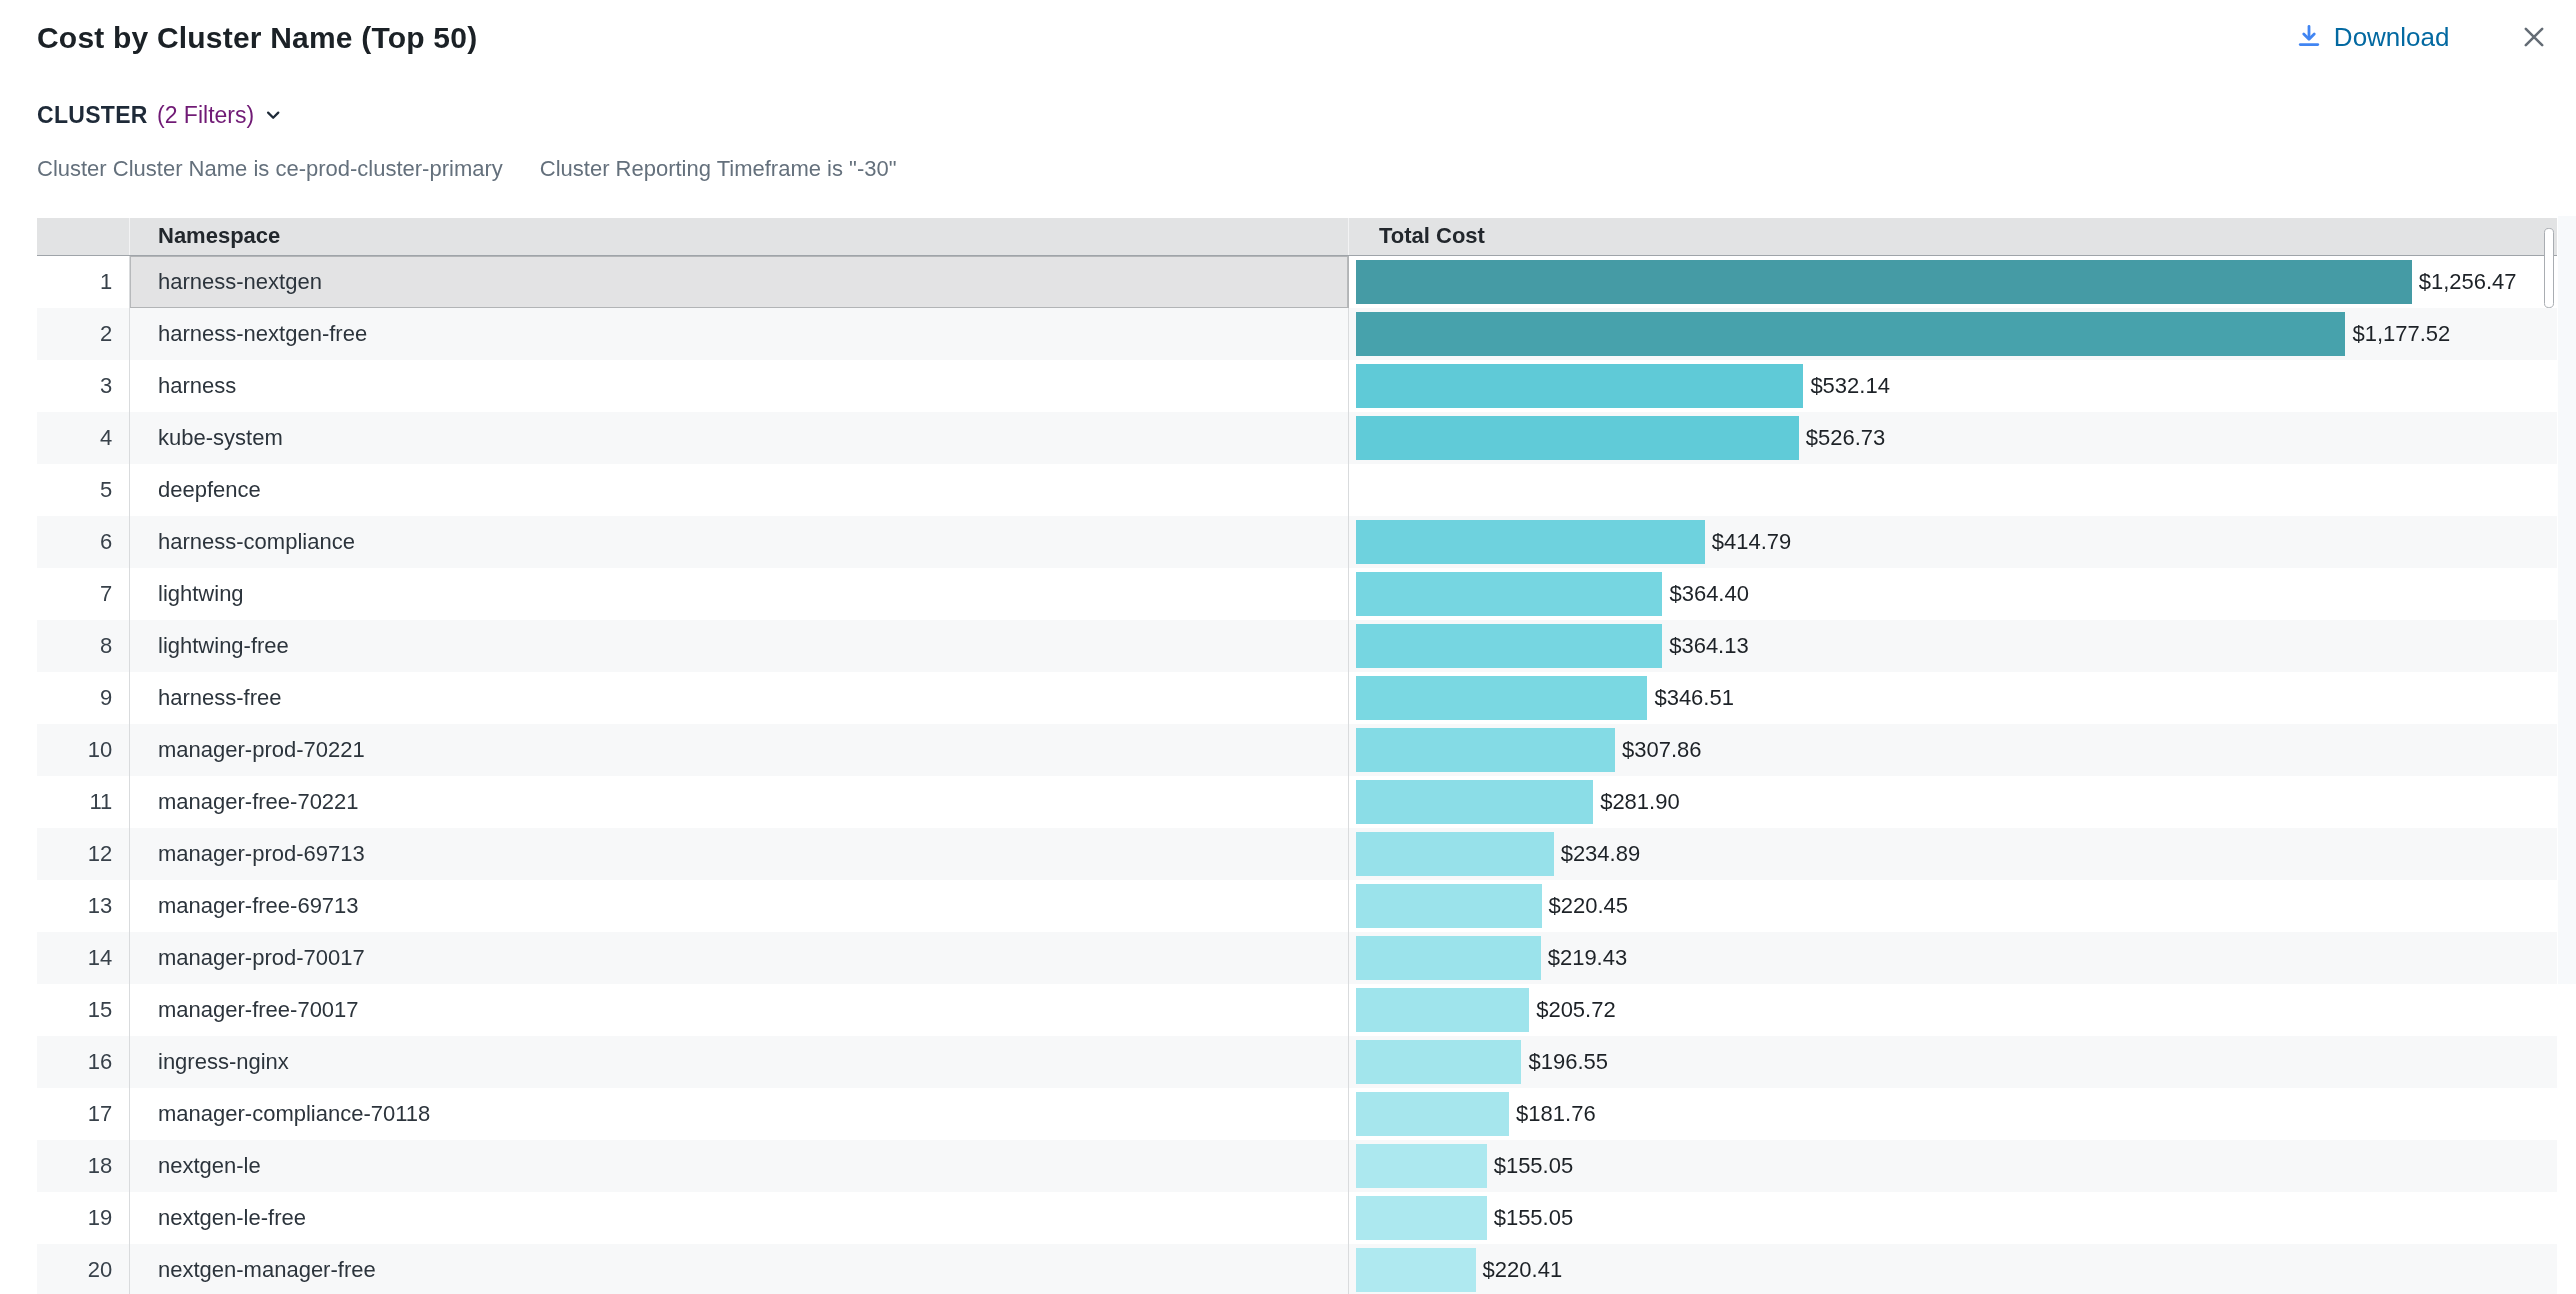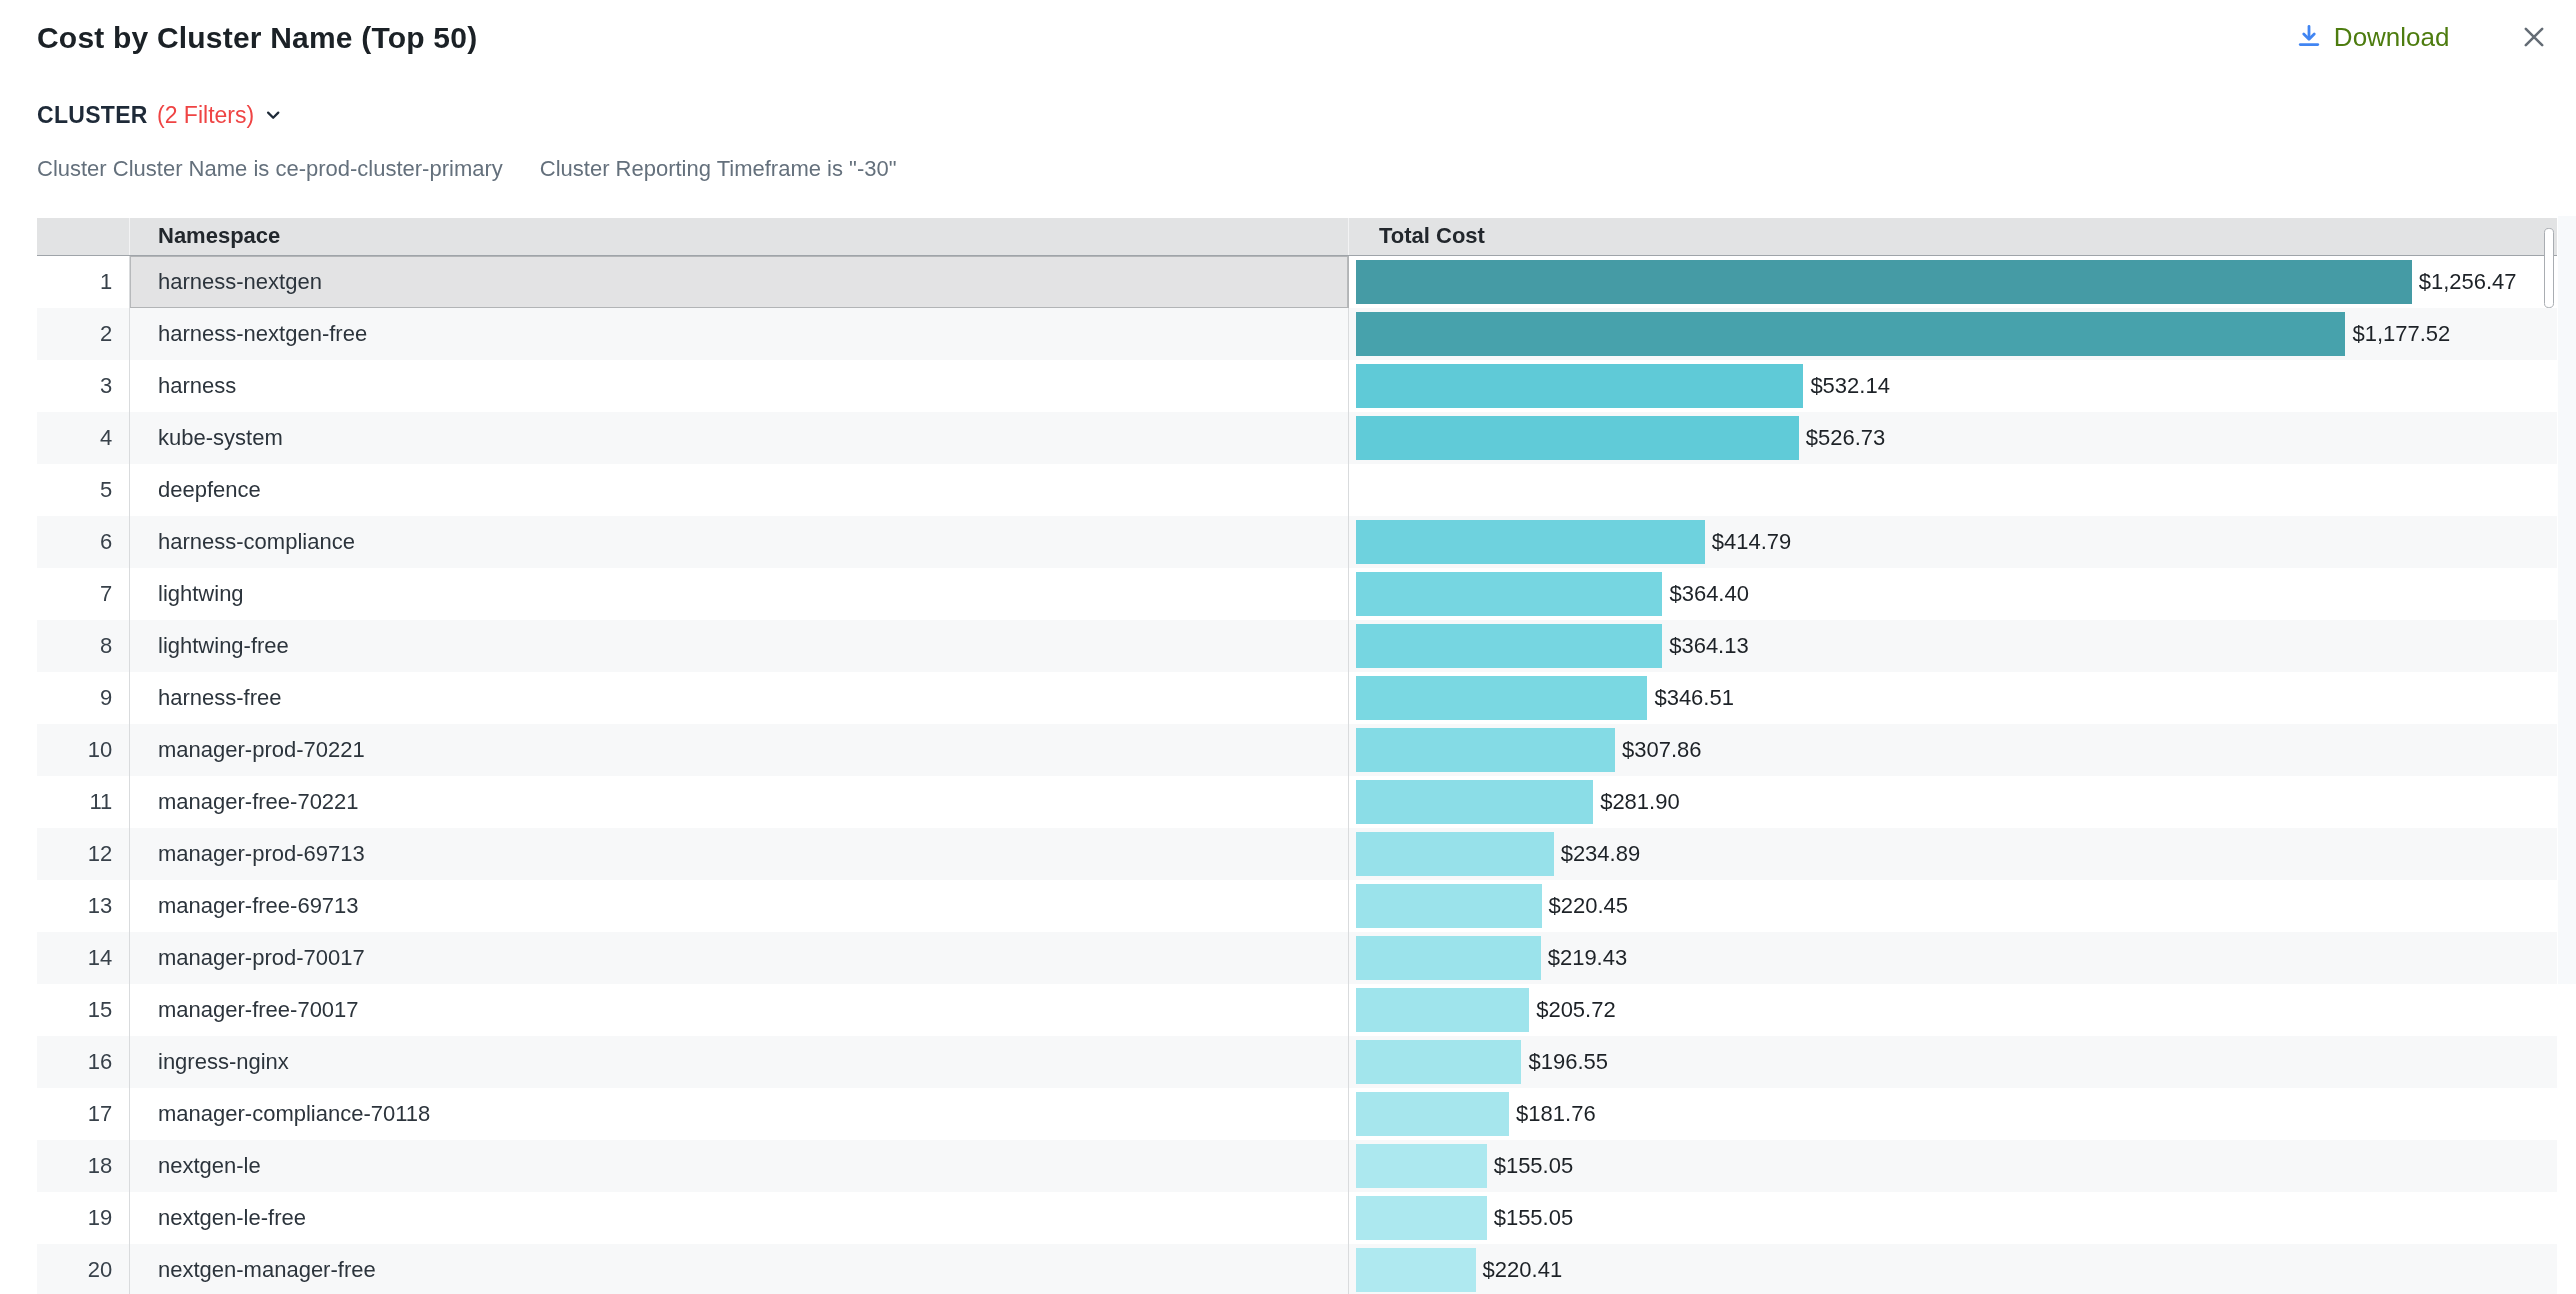--- a/index.html
+++ b/index.html
@@ -14,21 +14,21 @@
   .panel-header{display:flex;align-items:center;padding:18.5px 26px 0 37px;height:37px;}
   .page-title{flex:1;margin:0;font-size:30px;line-height:37px;font-weight:700;color:#1b2126;letter-spacing:0.2px;}
   .header-actions{display:flex;align-items:center;gap:69px;}
   .download-btn{display:flex;align-items:center;gap:11px;cursor:pointer;font-size:26px;font-weight:500;background:none;border:none;padding:0;}
   .download-btn svg{display:block;}
   .close-btn{display:flex;align-items:center;justify-content:center;width:31.5px;height:31.5px;cursor:pointer;background:none;border:none;padding:0;}
 
   
   .filter-toggle{display:inline-flex;align-items:center;gap:9.3px;margin:46px 0 0 37px;height:28px;cursor:pointer;background:none;border:none;padding:0;}
   .filter-toggle .grp{font-size:23px;font-weight:700;color:#1e2a38;letter-spacing:0.3px;}
-  .filter-toggle .cnt{font-size:23px;font-weight:400;color:#ef4444;}
+  .filter-toggle .cnt{font-size:23px;font-weight:400;color:#701a75;}
   .applied{display:flex;gap:37px;margin:26px 0 4px 37px;height:26px;align-items:center;}
   .applied span{font-size:22px;color:#64707c;}
 
   
   .table-wrap{margin:36px 0 0 37px;width:2520px;}
   .thead{display:grid;grid-template-columns:93px 1219px 1fr;height:37px;background:#e2e3e4;border-bottom:1.9px solid #9fa4a9;}
   .th{display:flex;align-items:center;font-size:22px;font-weight:700;color:#22272c;}
   .th-num{border-right:1.9px solid #f3f3f4;}
   .th-ns{padding-left:28px;border-right:1.9px solid #f3f3f4;}
   .th-cost{padding-left:30px;}
@@ -48,21 +48,21 @@
   .scroll-thumb{position:absolute;top:228px;right:22px;width:8.3px;height:78px;background:#ffffff;border:0.9px solid #a9adb2;border-radius:4.6px;cursor:grab;}
 </style>
 </head>
 <body>
 
 <div class="page">
 
   <div class="panel-header">
     <h1 class="page-title">Cost by Cluster Name (Top 50)</h1>
     <div class="header-actions">
-      <button class="download-btn" id="download-btn" style="color: #4d7c0f;">
+      <button class="download-btn" id="download-btn" style="color: #0369a1;">
         <svg width="28" height="28" viewBox="0 0 24 24" fill="none" stroke="#4185F2" stroke-width="2.4" stroke-linecap="round" stroke-linejoin="round">
           <path d="M12 3v10"></path>
             <path d="M7.5 9.5 12 14l4.5-4.5"></path>
             <path d="M4.5 18.5h15"></path>
         </svg>
         <span>Download</span>
       </button>
       <button class="close-btn">
         <svg width="28" height="28" viewBox="0 0 24 24" fill="none" stroke="#646C75" stroke-width="2.2" stroke-linecap="round">
           <path d="M5 5l14 14M19 5L5 19"></path>

